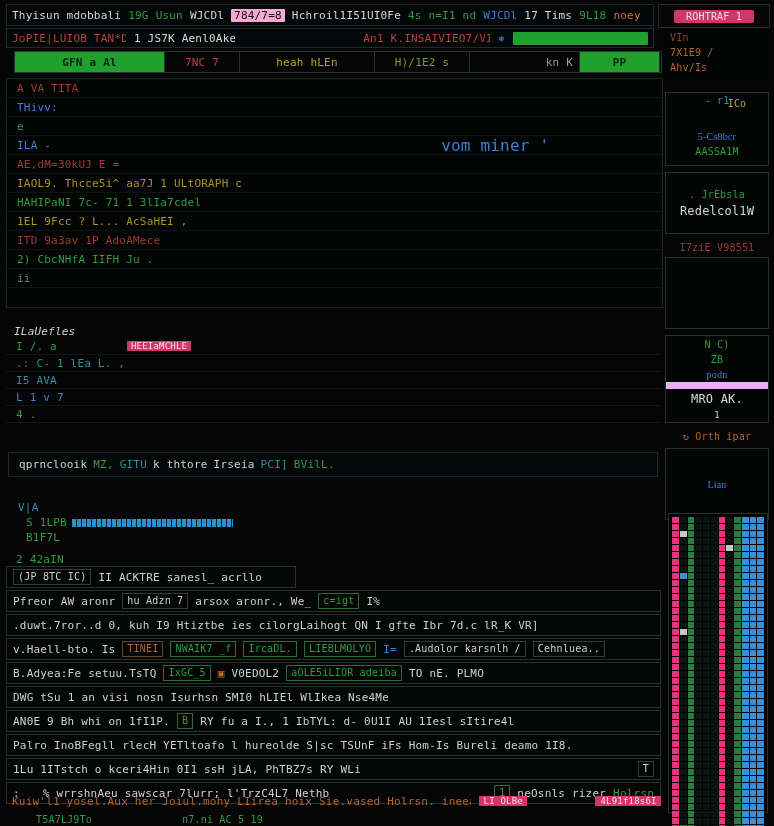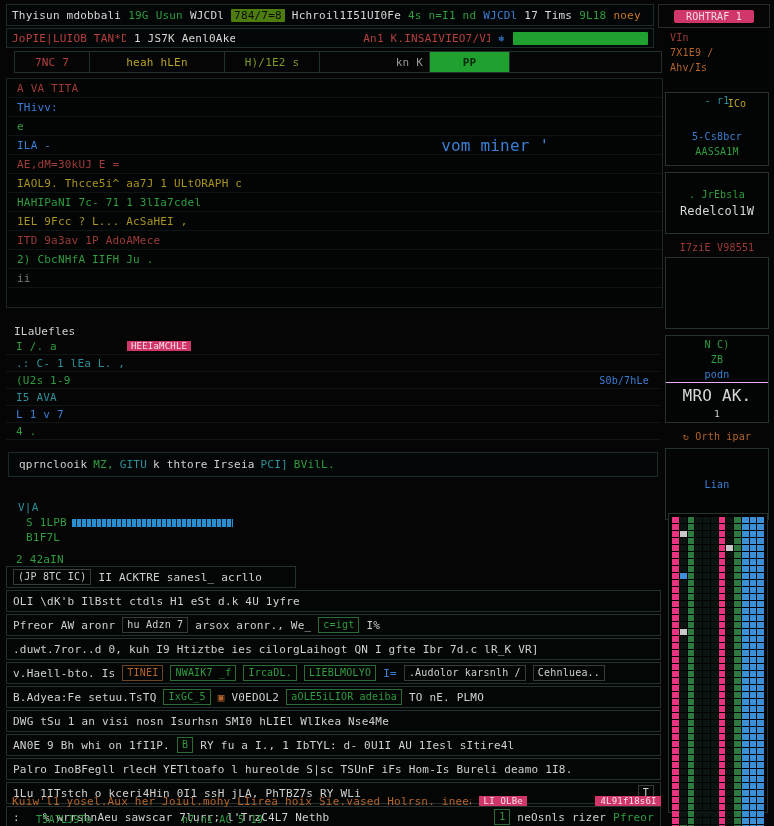--- a/index.html
+++ b/index.html
@@ -12,21 +12,21 @@
   .txt{white-space:nowrap;overflow:hidden;text-overflow:clip;
        filter:blur(0.35px);letter-spacing:.2px;}
 
   
   .menubar{position:absolute;left:6px;top:4px;width:648px;height:22px;
            border:1px solid #1d2a2a;background:#030606;
            display:flex;align-items:center;gap:7px;padding:0 5px;box-sizing:border-box;}
   .menubar > span{font-size:11px;}
   .m-w{color:#d8d8d8;} .m-g{color:#2f9c3f;} .m-b{color:#3b7fd4;}
   .m-o{color:#c8762a;} .m-r{color:#b5403f;}
-  .m-pinkbox{background:#4d7c0f;color:#0b0b0b;padding:0 3px;border-radius:1px;}
+  .m-pinkbox{background:#f9a8d4;color:#0b0b0b;padding:0 3px;border-radius:1px;}
 
   .menubar-r{position:absolute;left:658px;top:4px;width:110px;height:22px;
              border:1px solid #2a2a2a;background:#050505;
              display:flex;align-items:center;justify-content:center;}
   .pinkpill{background:#d1366b;color:#f2dce4;font-size:10px;padding:1px 12px;
             border-radius:2px;}
 
   
   .pathbar{position:absolute;left:6px;top:28px;width:648px;height:20px;
            border:1px solid #1d2a2a;background:#040707;
@@ -49,21 +49,21 @@
   .crow{height:19px;display:flex;align-items:center;padding-left:10px;
         border-bottom:1px solid #0c1414;box-sizing:border-box;}
   .c-red{color:#9e3b38;} .c-blue{color:#3b7fd4;} .c-green{color:#2f9c3f;}
   .c-cyan{color:#2d8f9a;} .c-yellow{color:#a9931f;} .c-gray{color:#7a7a7a;}
   .c-white{color:#d0d0d0;}
 
   .rightnote{position:absolute;right:12px;color:#3b7fd4;font-size:10px;}
 
   
   .tablesec{position:absolute;left:6px;top:325px;width:655px;height:120px;}
-  .tsec-title{color:#cfcfcf;font-size:11px;padding-left:8px;}
+  .tsec-title{color:#cfcfcf;font-size:11px;padding-left:8px;font-style:italic;}
   .trow{height:17px;display:flex;align-items:center;padding-left:10px;
         border-bottom:1px solid #0e1616;box-sizing:border-box;gap:10px;}
   .redbar{background:#d1366b;color:#f6e3ea;font-size:9px;padding:0 4px;}
 
   
   .notice{position:absolute;left:8px;top:452px;width:650px;height:25px;
           border:1px solid #1b2a2a;background:#040707;
           display:flex;align-items:center;gap:6px;padding-left:10px;box-sizing:border-box;}
 
   
@@ -87,21 +87,21 @@
   .st-orange{color:#b5642a;}
   .pinkblk{background:#d1366b;color:#f6e3ea;font-size:9px;padding:0 5px;}
   .statusbar2{position:absolute;left:6px;top:812px;width:655px;height:14px;
               display:flex;align-items:center;gap:90px;padding-left:30px;box-sizing:border-box;}
   .st-green{color:#2f9c3f;font-size:10px;}
 
   
   .side{position:absolute;left:665px;top:30px;width:104px;height:790px;}
   .spanel{border:1px solid #24332f;background:#030505;margin-bottom:6px;box-sizing:border-box;}
   .sline{padding:2px 5px;font-size:10px;white-space:nowrap;overflow:hidden;}
-  .s-red{color:#9e3b38;} .s-orange{color:#b5642a;} .s-blue{color:#3b7fd4;}
+  .s-red{color:#9e3b38;} .s-orange{color:#b5642a;} .s-blue{color:#3b7fd4;font-family:Liberation Serif, serif;}
   .s-green{color:#2f9c3f;} .s-white{color:#d6d6d6;} .s-yellow{color:#b9a227;}
   .s-center{text-align:center;}
 
   
   .gridviz{position:absolute;left:668px;top:513px;width:100px;height:300px;
            border:1px solid #24332f;background:#020302;padding:3px;box-sizing:border-box;}
   .gridinner{display:grid;grid-template-columns:repeat(12,1fr);
              grid-auto-rows:6px;gap:1px;width:100%;height:100%;}
   .cell{width:100%;height:100%;}
 </style>
@@ -130,20 +130,21 @@
 
   <div class="pathbar">
     <span class="txt m-r">JoPIE|LUIOB TAN*DN</span>
     <span class="txt m-w">1 JS7K Aenl0Akev</span>
     <span class="txt m-r" style="margin-left:120px">An1 K.INSAIVIEO7/VIN</span>
     <span style="color:#3b7fd4;">⎈</span>
     <span class="greenfield" style="width:146px"></span>
   </div>
 
   <div class="tabstrip">
+    <div class="tab sel txt" style="width:150px">GFN a Al</div>
     <div class="tab redish txt" style="width:75px">7NC 7</div>
     <div class="tab yellowish txt" style="width:135px">heah hLEn</div>
     <div class="tab txt" style="width:95px;color:#7b9a2a">H)/1E2 s</div>
     <div class="tab plain txt" style="width:110px;justify-content:flex-end">kn K</div>
     <div class="tab sel txt" style="width:80px">PP</div>
   </div>
 
   <div class="content">
     <div class="crow">
         <span class="txt c-red">A VA TITA</span>
@@ -182,24 +183,20 @@
   </div>
 
   <div class="tablesec">
     <div class="tsec-title txt">ILaUefles</div>
     <div class="trow">
       <span class="txt c-green">I /. a</span>
       <span class="txt redbar" style="margin-left:60px">HEEIaMCHLE</span>
     </div>
     <div class="trow">
       <span class="txt c-cyan">.: C- 1 lEa L. ,</span>
-    </div>
-    <div class="trow">
-      <span class="txt c-green">(U2s 1-9</span>
-      <span class="txt c-blue rightnote">S0b/7hLe</span>
     </div>
     <div class="trow">
       <span class="txt c-cyan">I5 AVA</span>
     </div>
     <div class="trow">
       <span class="txt c-blue">L 1 v  7</span>
     </div>
     <div class="trow">
       <span class="txt c-green">4 .</span>
     </div>
@@ -231,25 +228,20 @@
   <div class="listarea">
     <div class="pline" style="height:14px;padding-left:10px">
       <span class="txt c-green">2 42aIN</span>
     </div>
 
     <div class="lrow" style="width:290px">
       <span class="chip w txt">(JP  8TC  IC)</span>
       <span class="txt c-white">II ACKTRE sanesl_ acrllo</span>
     </div>
 
-    <div class="lrow">
-      <span class="txt c-white">OLI \dK'b IlBstt</span>
-      <span class="txt c-white">ctdls H1</span>
-      <span class="txt c-white">eSt d.k 4U 1yfre</span>
-    </div>
 
     <div class="lrow">
       <span class="txt c-white">Pfreor AW aronr</span>
       <span class="chip w txt">hu Adzn 7</span>
       <span class="txt c-white">arsox aronr., We_</span>
       <span class="chip g txt">c=igt</span>
       <span class="txt c-white">I%</span>
     </div>
 
     <div class="lrow">
@@ -302,21 +294,21 @@
     <div class="lrow">
       <span class="txt c-white">1Lu  1ITstch o kceri4Hin 0I1 ssH jLA, PhTBZ7s RY WLi</span>
       <span class="chip w txt" style="margin-left:auto">T</span>
     </div>
 
     <div class="lrow">
       <span class="txt c-white">:</span>
       <span class="txt c-white" style="margin-left:16px">% wrrshnAeu sawscar 7lurr; l'TrzC4L7  Nethb</span>
       <span class="chip g txt" style="margin-left:auto">1</span>
       <span class="txt c-white">neOsnls rizer</span>
-      <span class="txt c-green">Pfreor</span>
+      <span class="txt c-green">Holrsn</span>
     </div>
   </div>
 
   <div class="statusbar">
     <span class="txt st-orange">Kuiw'l1 yosel.Aux her Joiul.mohy LIirea hoix Sie.vased Holrsn. ineea</span>
     <span class="txt pinkblk">LI OLBe</span>
     <span class="txt pinkblk" style="margin-left:60px">4L91f18s6I</span>
   </div>
   <div class="statusbar2">
     <span class="txt st-green">T5A7LJ9To</span>
@@ -344,21 +336,21 @@
     </div>
 
     <div class="sline txt s-red s-center" style="margin-bottom:2px">I7ziE V98551</div>
 
     <div class="spanel" style="height:72px"></div>
 
     <div class="spanel" style="height:88px;display:flex;flex-direction:column;justify-content:center">
       <div class="sline txt s-green s-center">N C)</div>
       <div class="sline txt s-green s-center">ZB</div>
       <div class="sline txt s-blue s-center">podn</div>
-      <div class="sline txt s-white s-center" style="font-size:16px;border-top:1px solid #f0abfc;padding-top:3px">MRO AK.</div>
+      <div class="sline txt s-white s-center" style="font-size:12px;border-top:7px solid #f0abfc;padding-top:3px">MRO AK.</div>
       <div class="sline txt s-white s-center" style="font-size:9px">1</div>
     </div>
 
     <div class="sline txt s-orange s-center" style="margin-bottom:4px">
       <span>↻</span>
       <span>Orth ipar</span>
     </div>
 
     <div class="spanel" style="height:72px;display:flex;align-items:center;justify-content:center">
       <div class="sline txt s-blue s-center">Lian</div>

